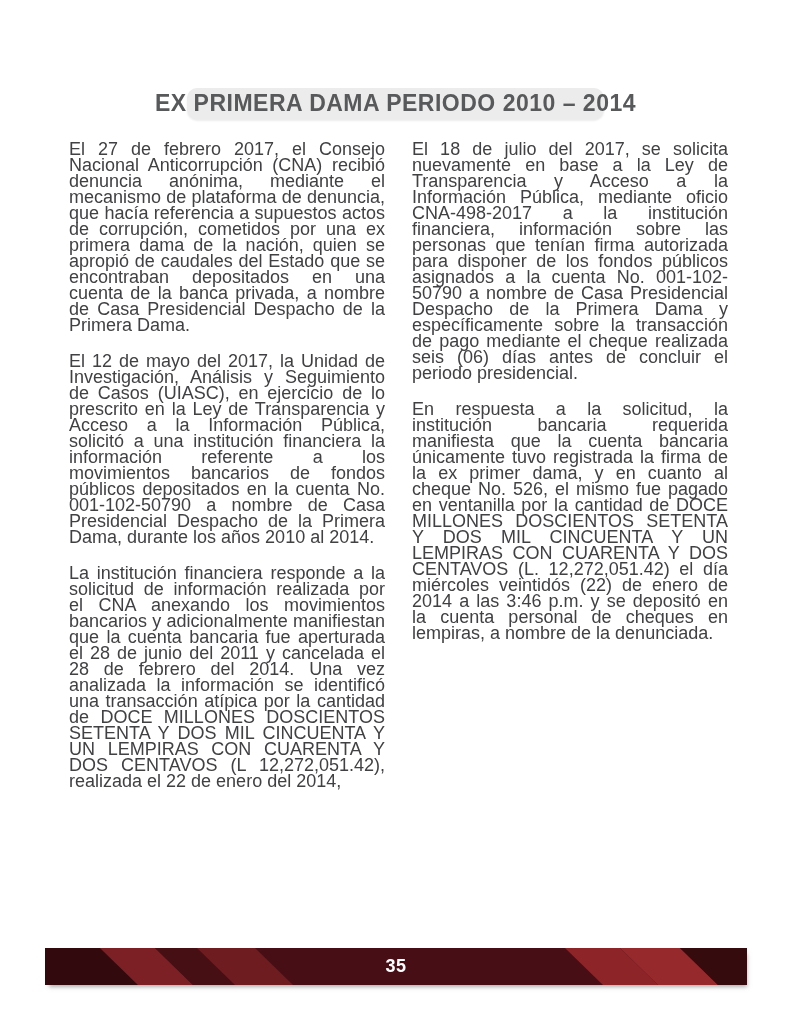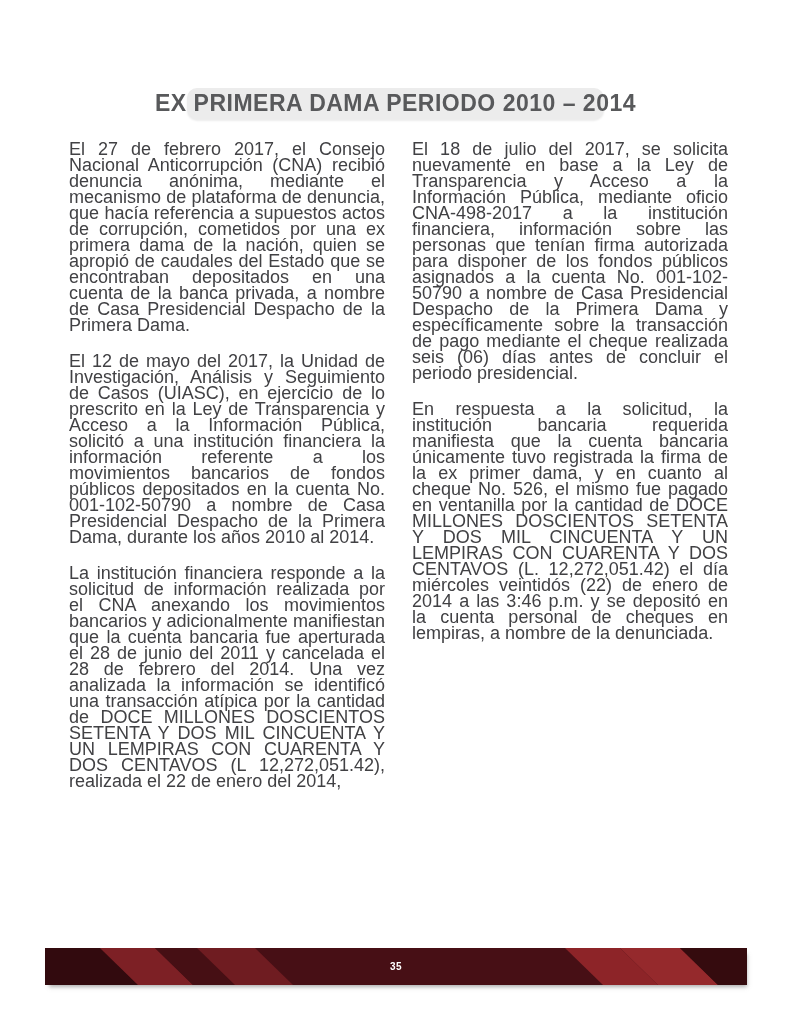--- a/index.html
+++ b/index.html
@@ -46,21 +46,21 @@
     left:45px;top:948px;
     width:702px;height:37px;
     box-shadow:2px 4px 4px -2px rgba(110,110,110,0.55);
   }
   .footer svg{display:block;width:702px;height:37px;}
   .footer .pagenum{
     position:absolute;
     left:0;top:0;width:100%;height:100%;
     display:flex;align-items:center;justify-content:center;
     color:#ffffff;
-    font-size:10px;
+    font-size:18px;
     font-weight:bold;
     letter-spacing:0.5px;
   }
 </style>
 </head>
 <body>
 
 <div class="page">
 
   <div class="header-bar">

